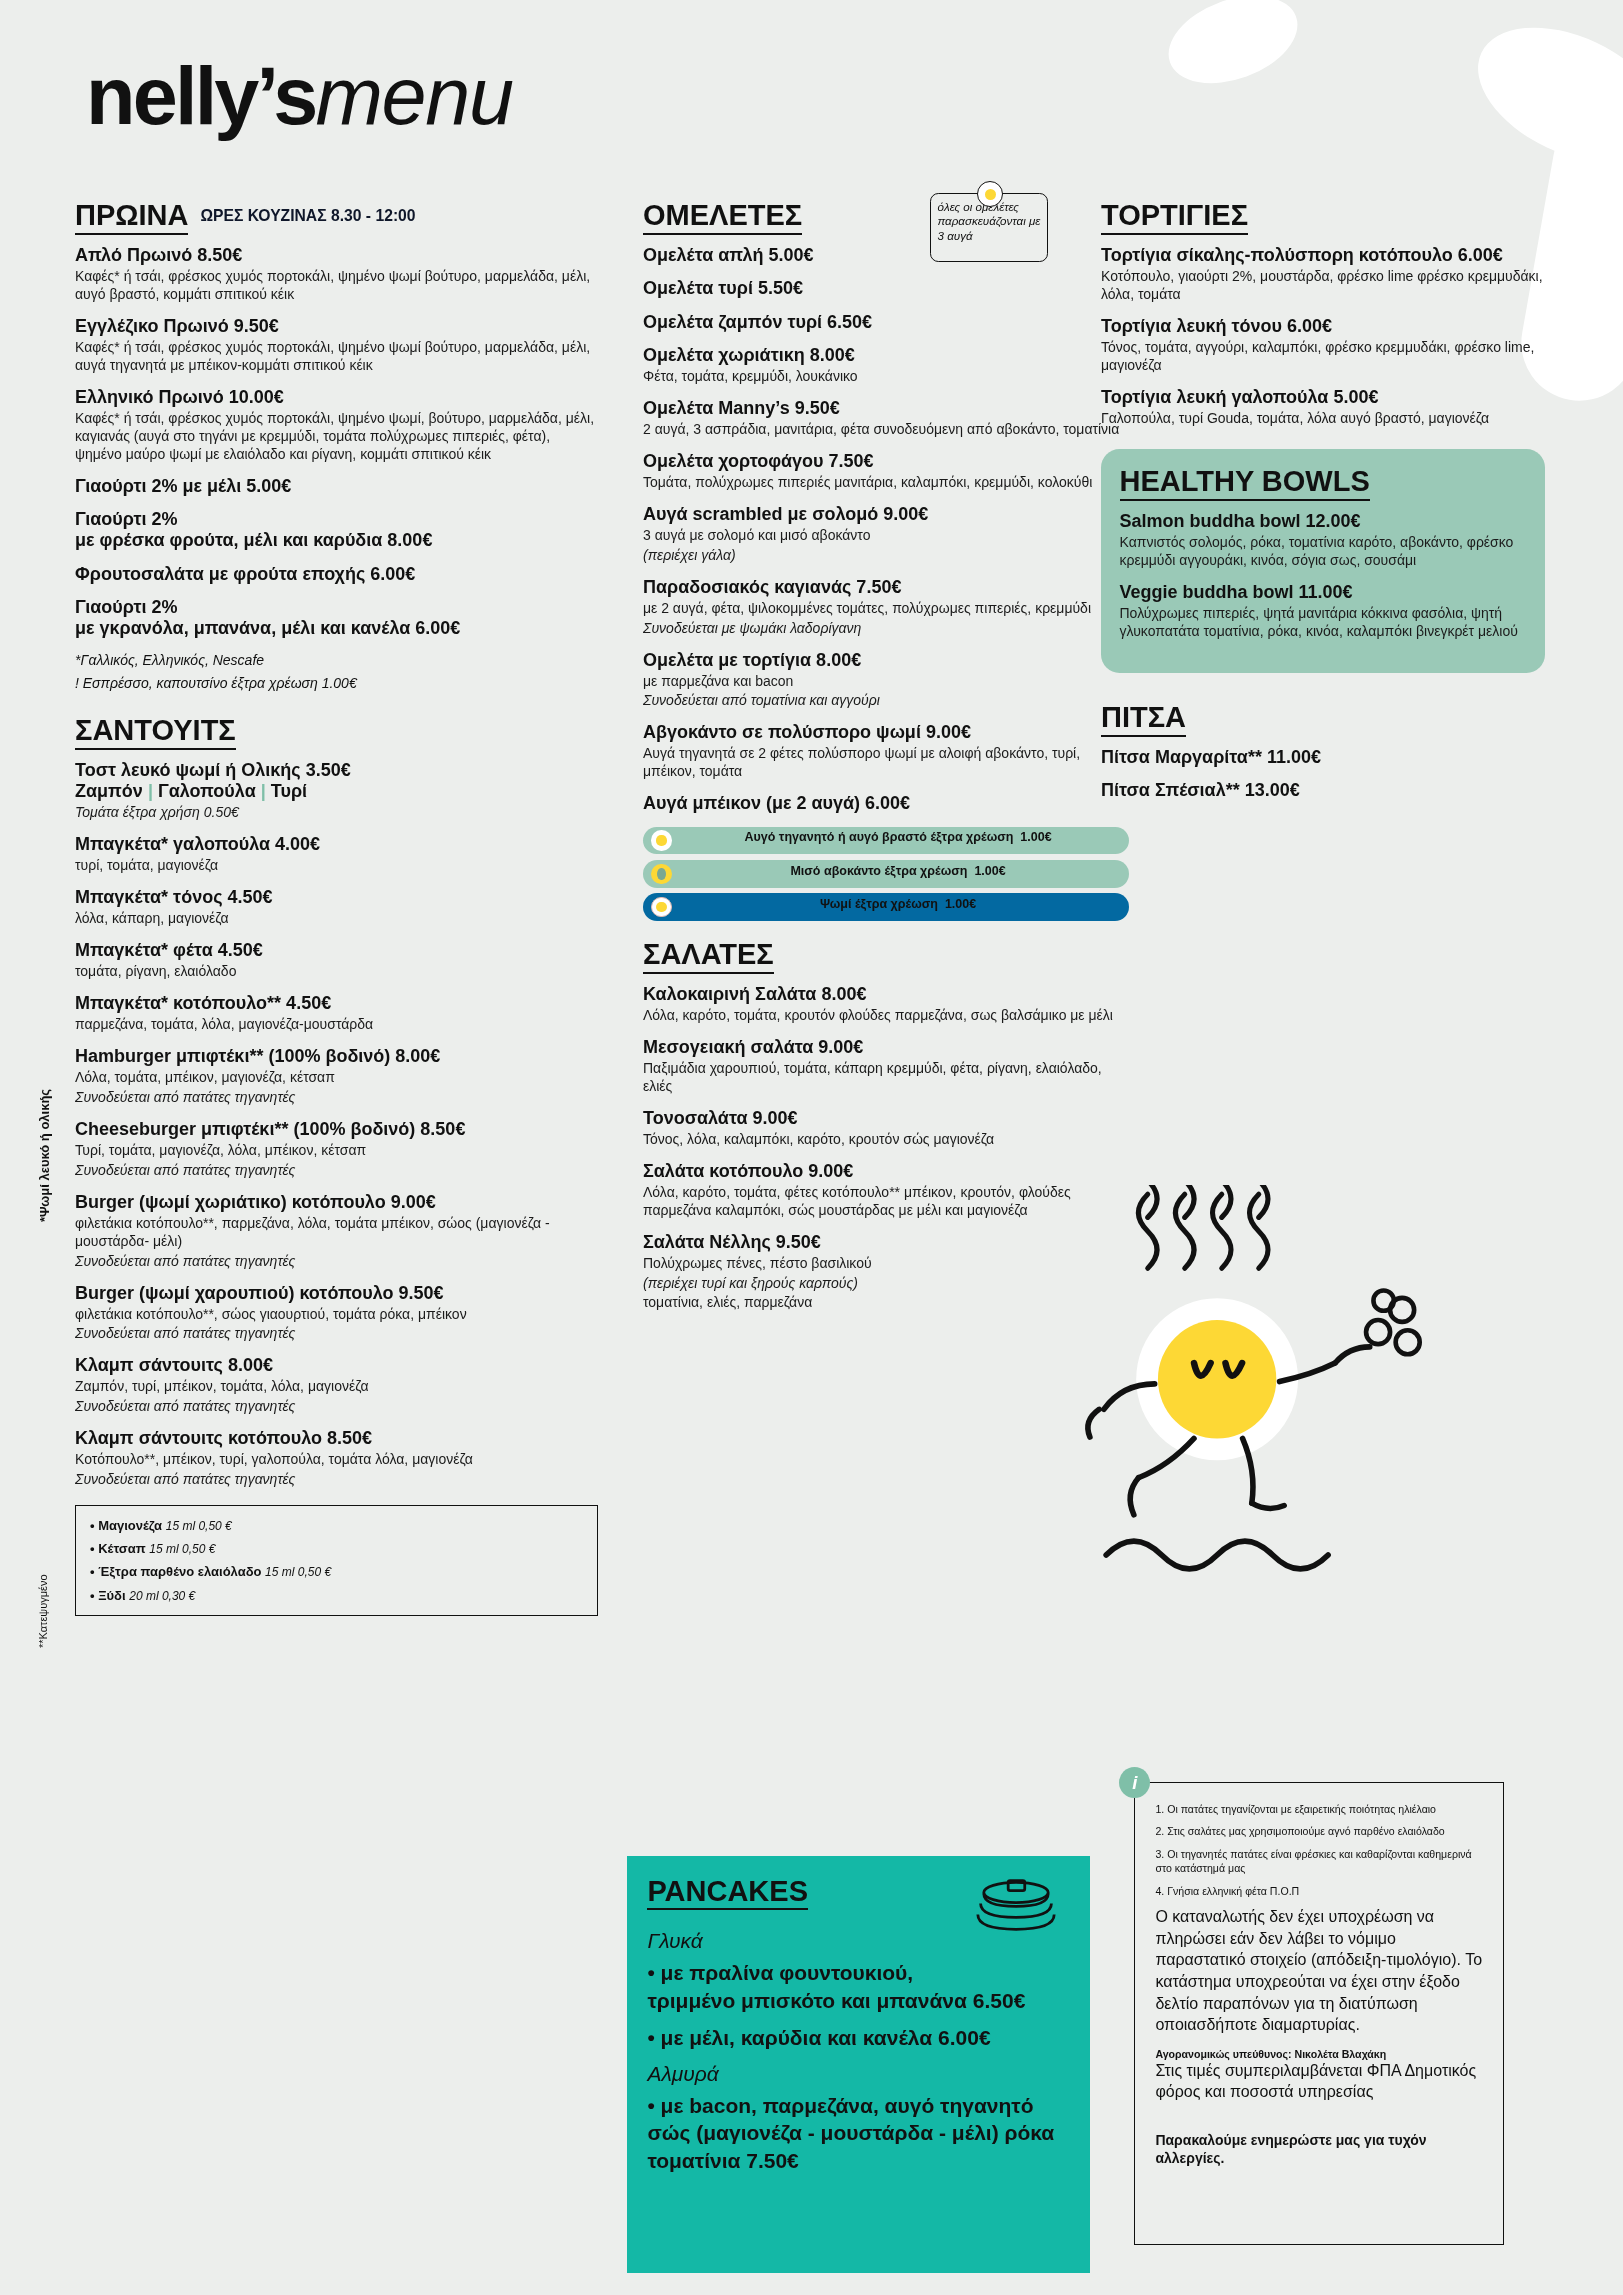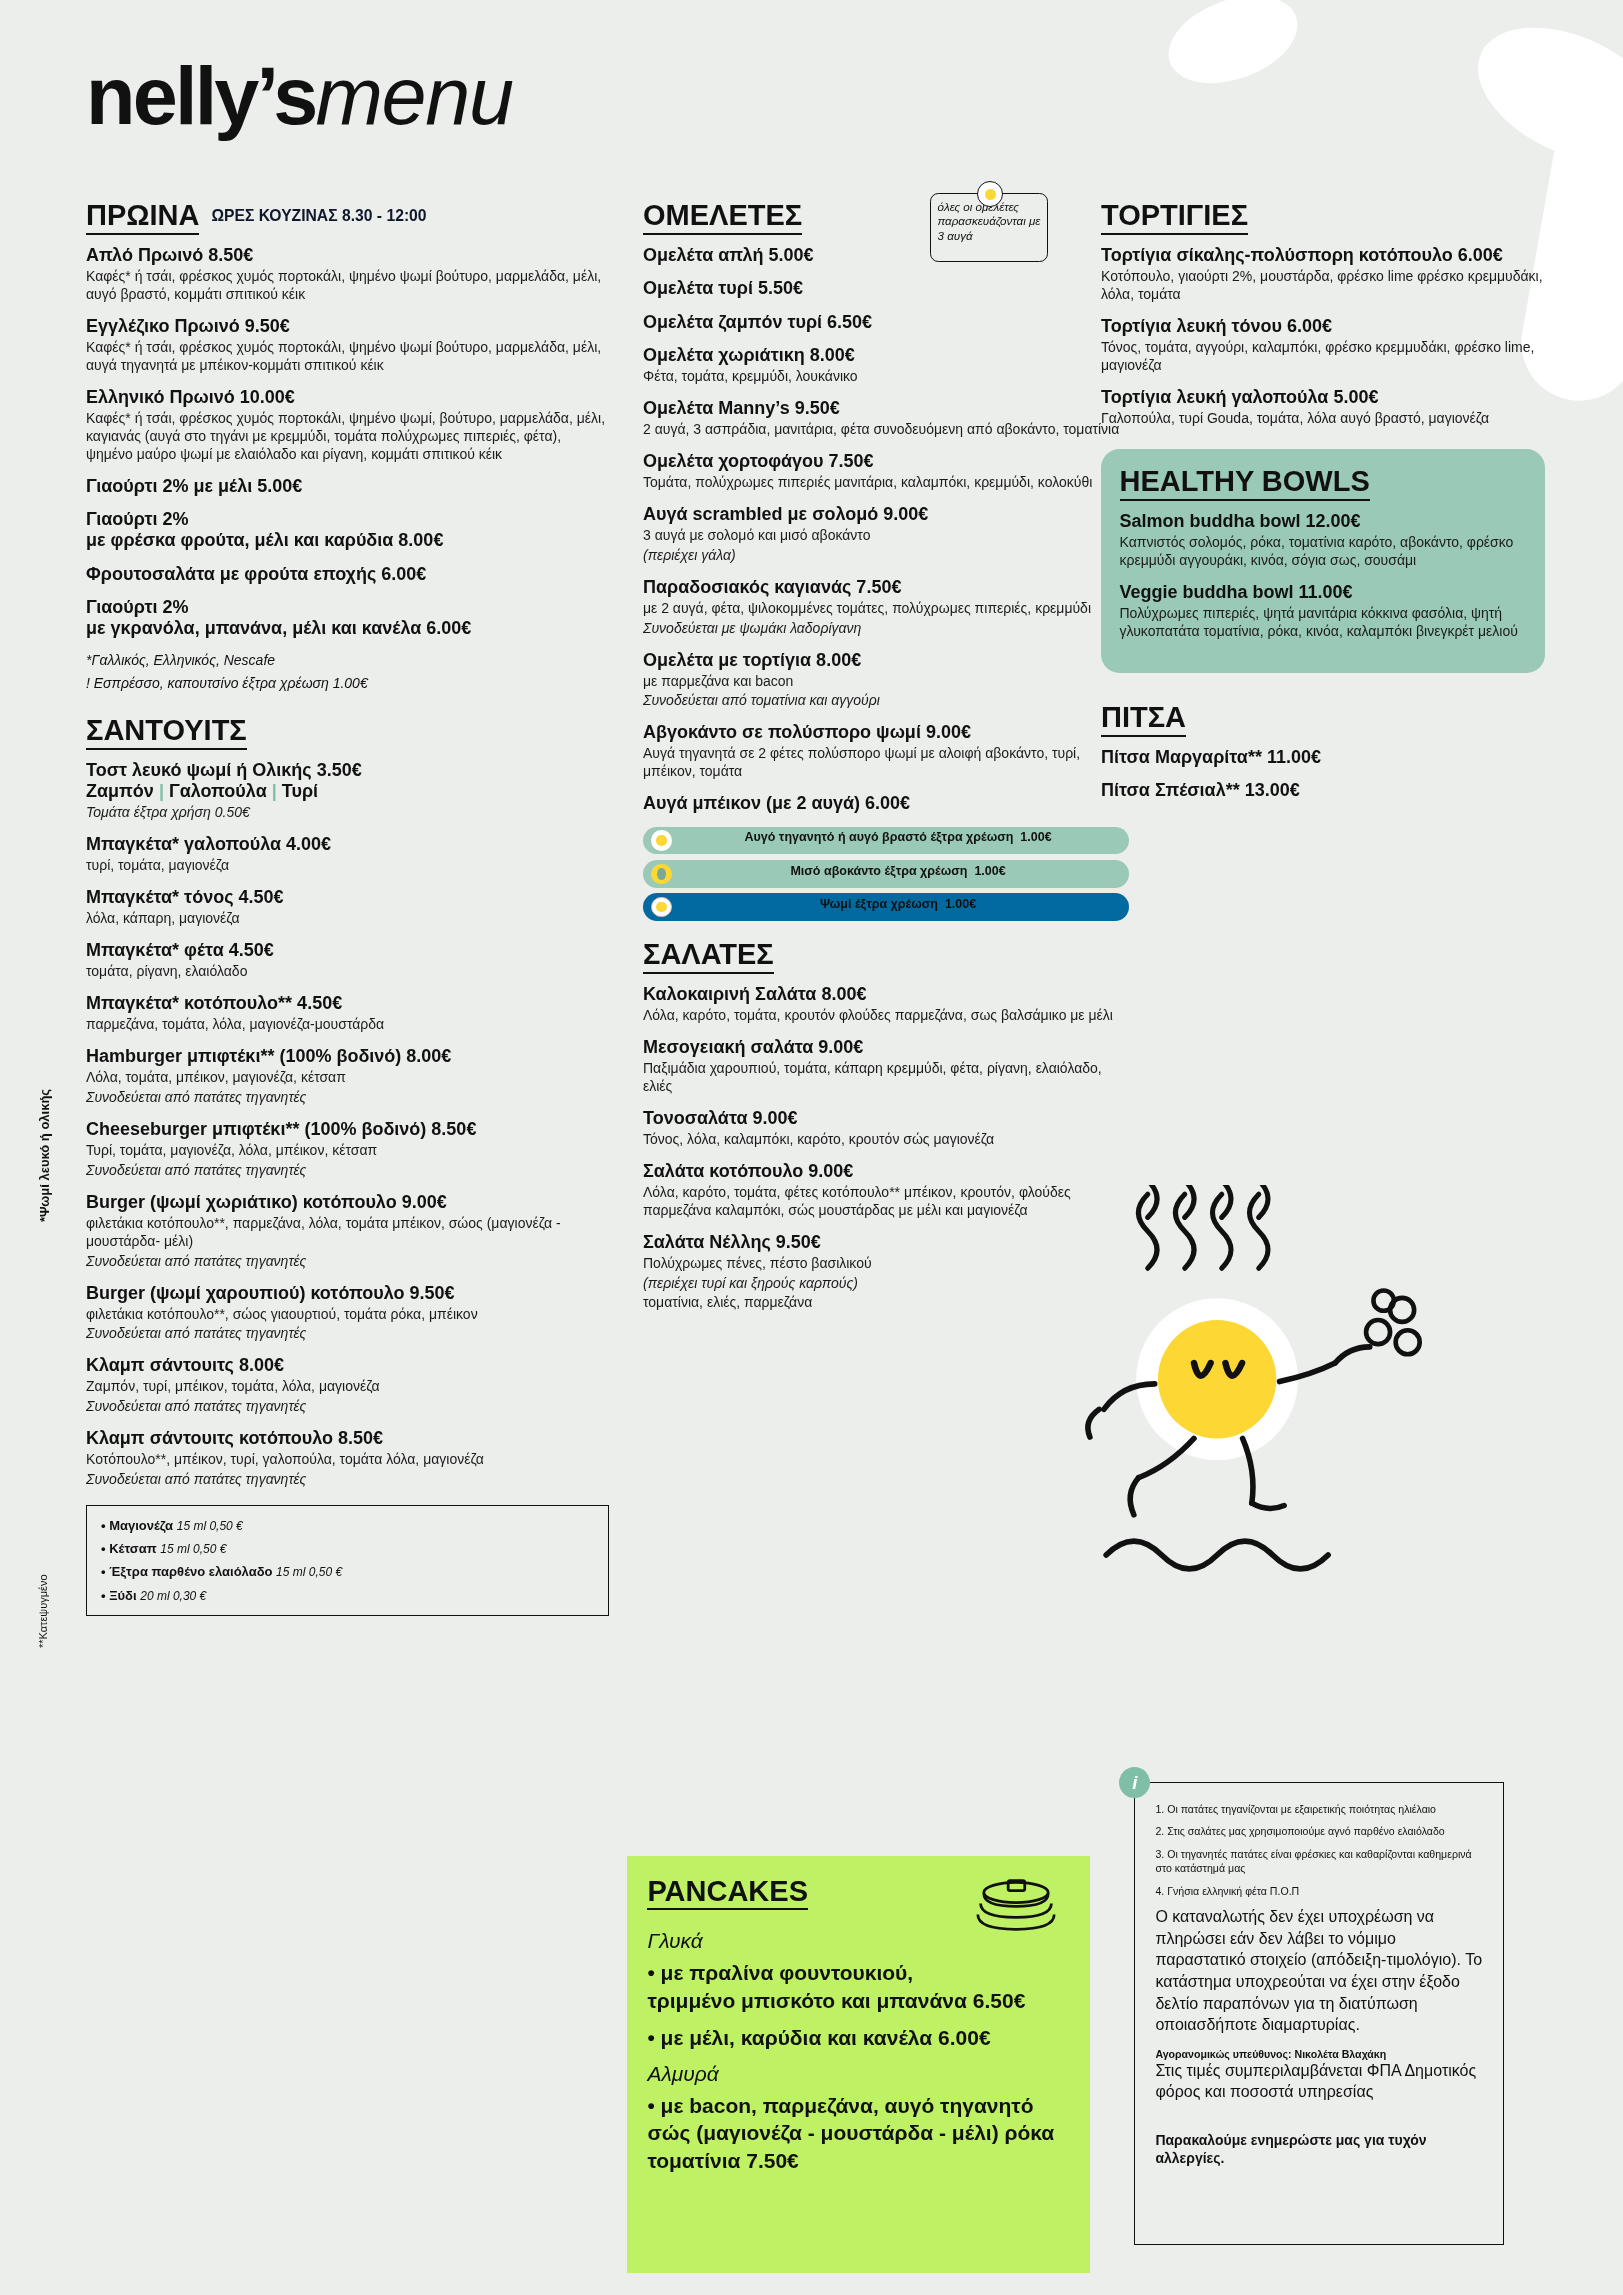--- a/index.html
+++ b/index.html
@@ -20,21 +20,21 @@
   .blob2 { width:199px; height:116px; border-radius:50%; top:37px; left:1472px; transform:rotate(25deg); }
   .blob3 { width:116px; height:296px; border-radius:60px; top:106px; left:1537px; transform:rotate(10deg); }
 
   
   .title { position:absolute; top:56px; left:86px; font-size:81px; letter-spacing:-2.8px; line-height:1; white-space:nowrap; }
   .title .b { font-weight:bold; }
   .title .i { font-style:italic; font-weight:400; letter-spacing:-1.4px; }
 
   
   .col { position:absolute; top:199px; }
-  .col-a { left:86px; width:523px; }
+  .col-a { left:75px; width:523px; }
   .col-b { left:643px; width:486px; }
   .col-c { left:1101px; width:444px; }
 
   h2.sec {
     font-size:29px; font-weight:bold; margin:0 0 10.2px 0; display:inline-block;
     border-bottom:2.3px solid #111; padding-bottom:0.9px; letter-spacing:0px;
   }
   .sec-row { display:flex; align-items:baseline; gap:12px; }
   .hours { font-size:15.7px; font-weight:bold; color:#0f172a; letter-spacing:0px; position:relative; top:-3.7px;}
 
@@ -72,21 +72,21 @@
   
   .hbox {
     background:#9ac9b7; border-radius:18.5px; padding:15.7px 18.5px 20.4px 18.5px;
     margin-top:21px;
   }
   .hbox h2 { border-bottom-color:#111; }
 
   
   .pbox {
     position:absolute; left:627px; top:1856px; width:463px; height:417px;
-    background:#bef264; padding:18.5px 20.4px;
+    background:#14b8a6; padding:18.5px 20.4px;
   }
   .pbox h2 { font-size:29px; }
   .pbox .script { font-size:21px; font-style:italic; margin:8.3px 0 6.5px 0; }
   .pbox .pk { font-size:21px; font-weight:bold; line-height:1.3; margin-bottom:10.2px; }
   .pancake-ico { position:absolute; right:21px; top:19.4px; }
 
   
   .ibox {
     position:absolute; left:1134px; top:1782px; width:370px; height:463px;
     border:1.9px solid #111; background:#eceeec; padding:18.5px 16.7px 14px 20.4px;

